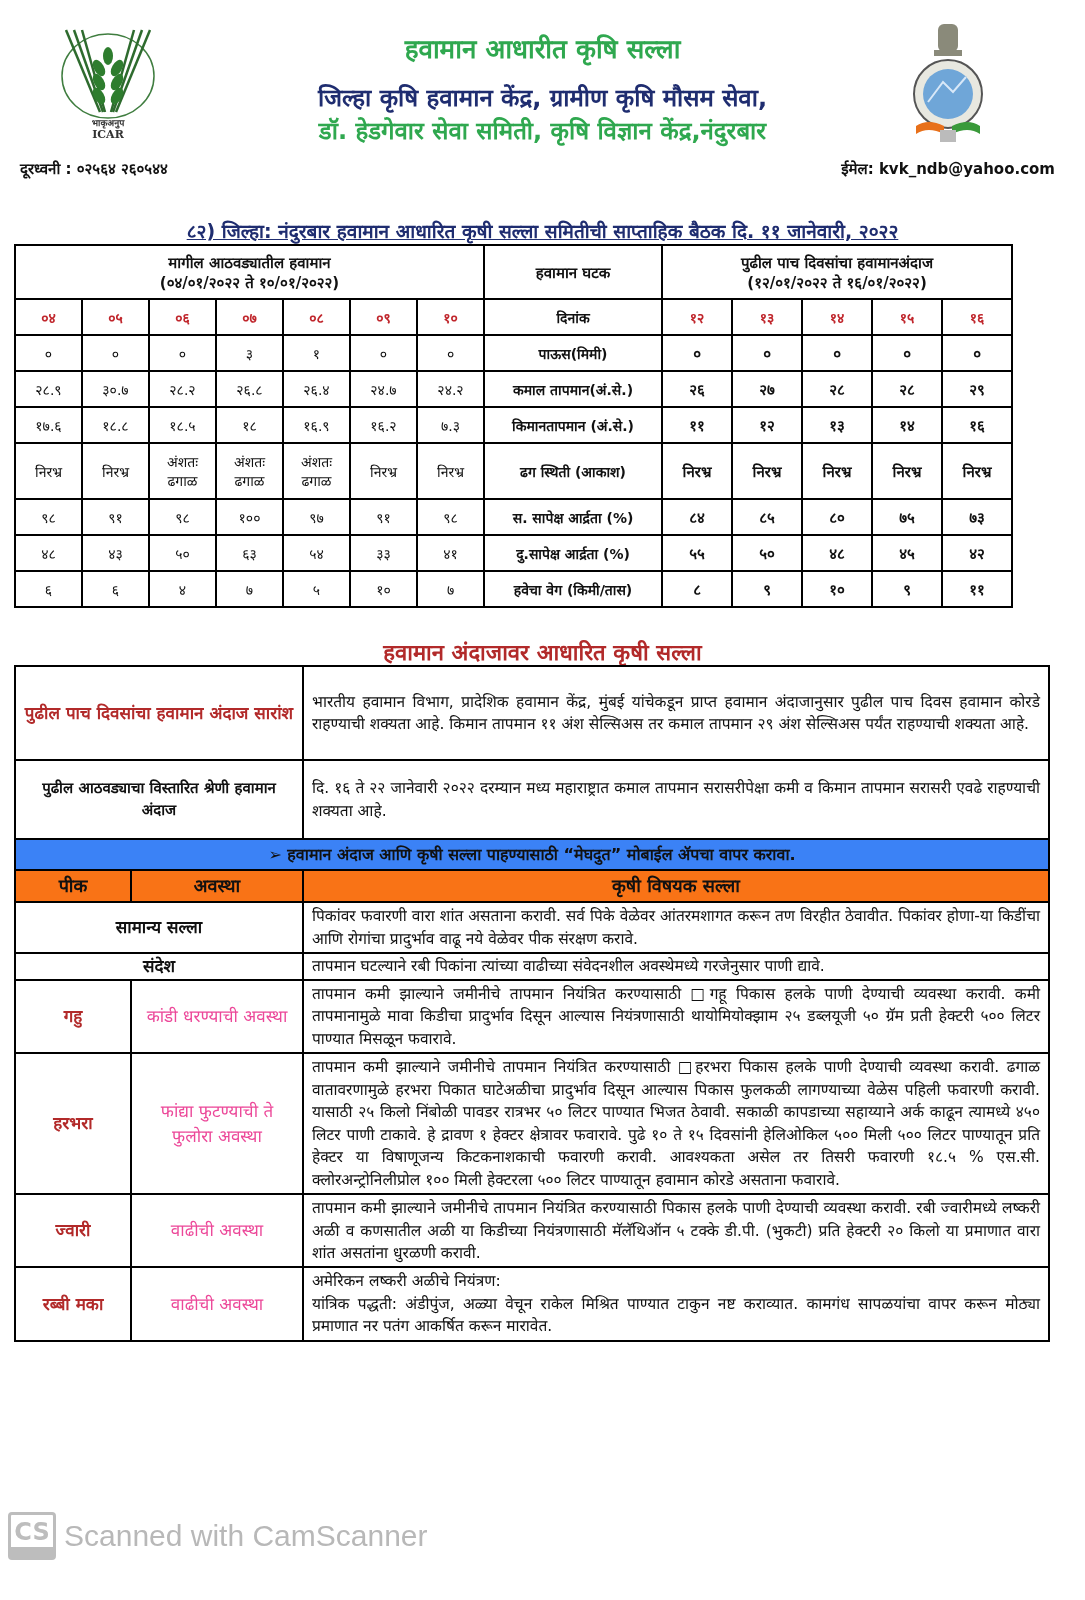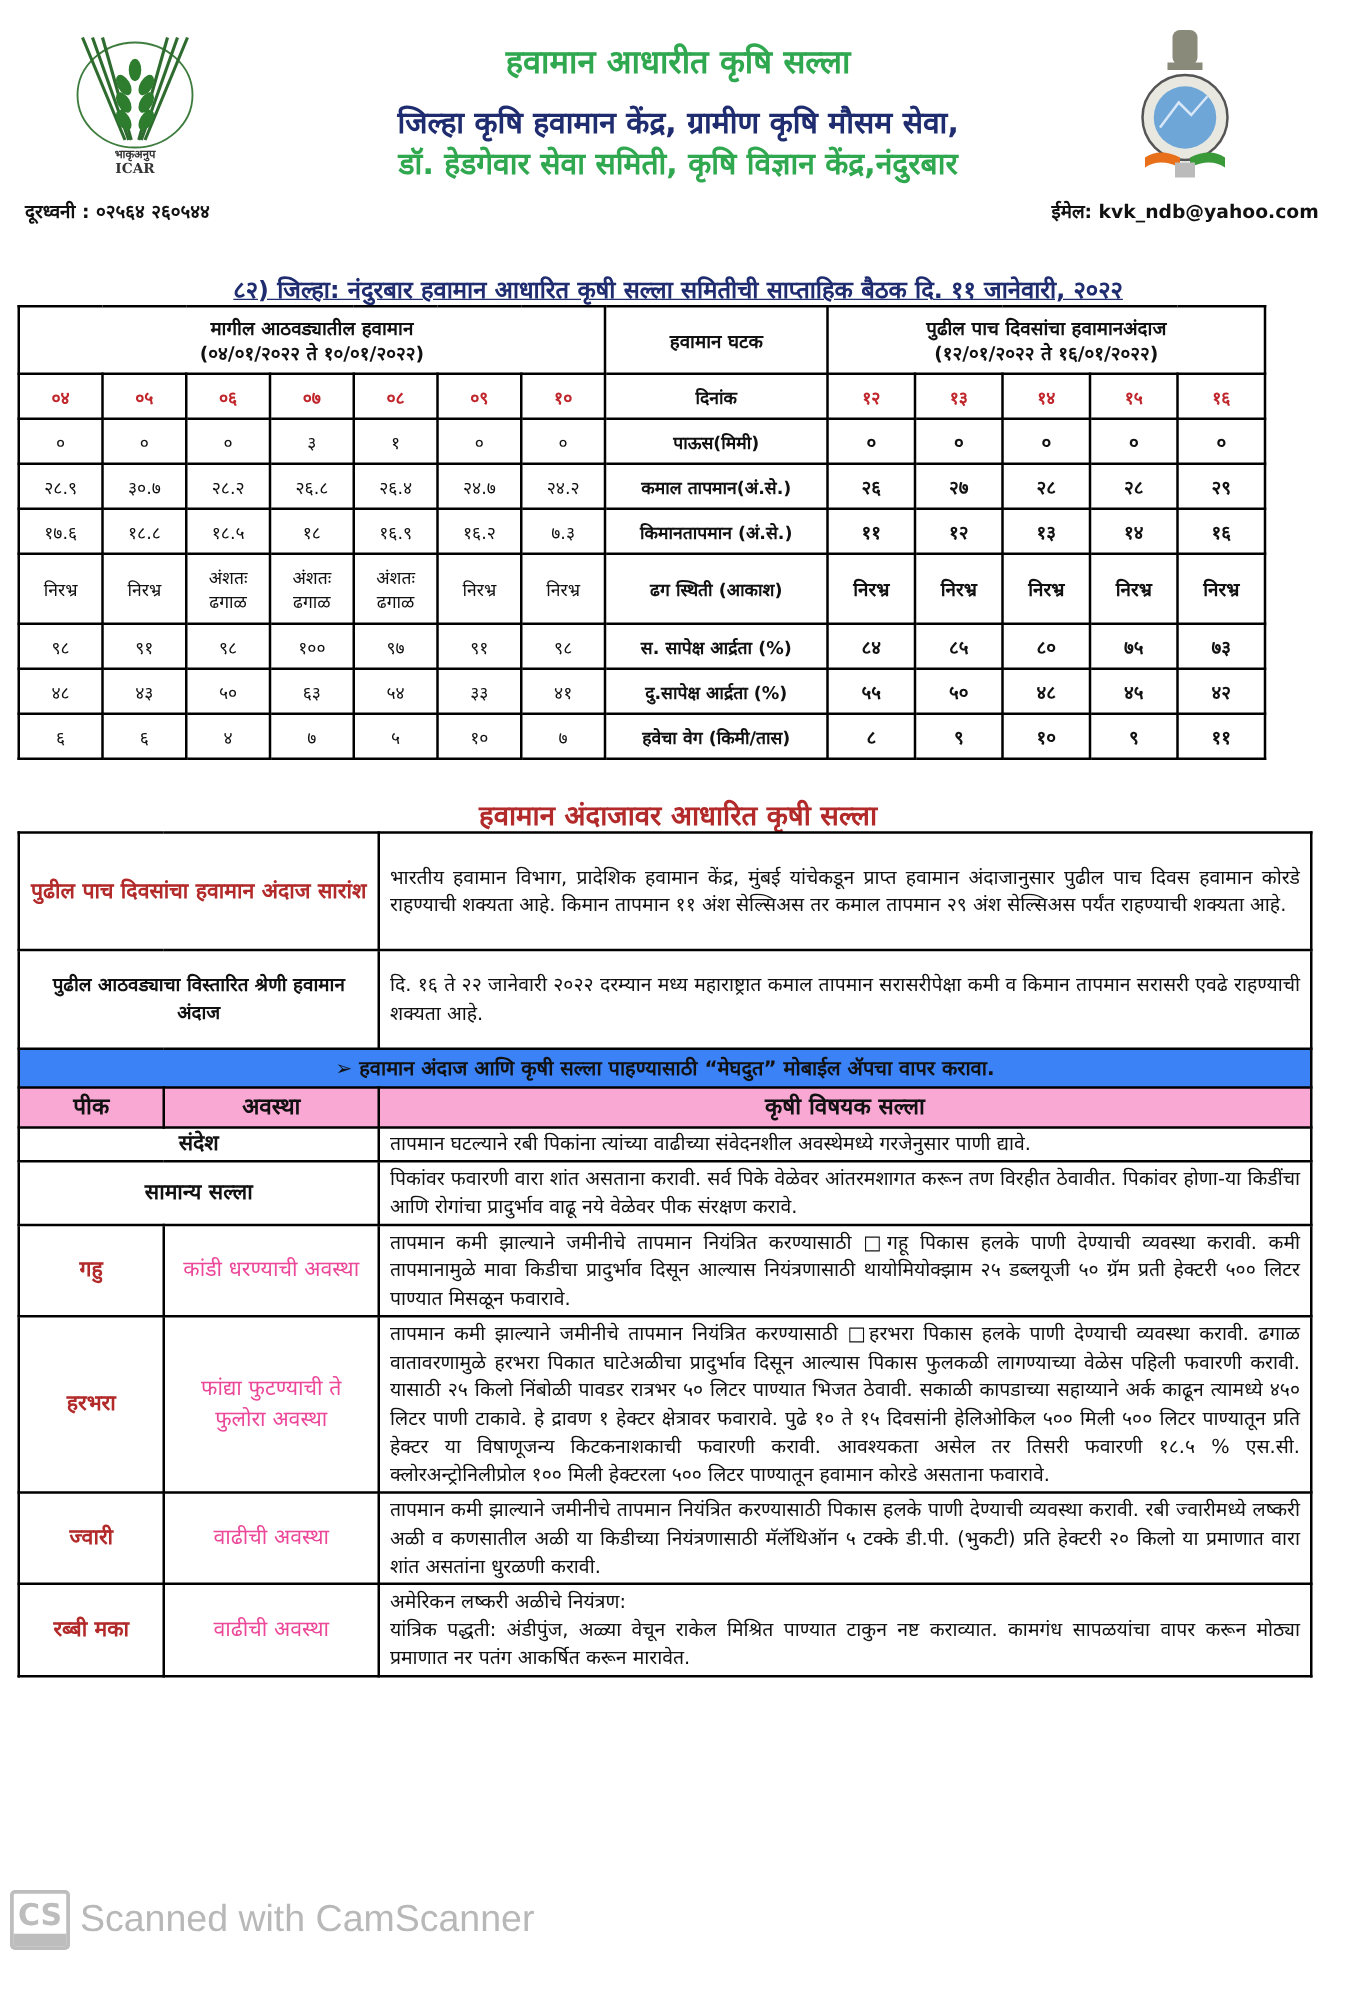--- a/index.html
+++ b/index.html
@@ -34,21 +34,21 @@
   .adv-title {
     position: absolute; left: 0; right: 0; top: 636px; text-align: center;
     font-size: 22px; font-weight: bold; color: #b22a2a; white-space: nowrap;
   }
   .adv { position: absolute; left: 14px; top: 665px; width: 1034px; font-size: 15.5px; }
   .adv td { border: 2px solid #000; vertical-align: middle; padding: 2px 8px; line-height: 1.45; }
   .adv .lbl { text-align: center; font-weight: bold; }
   .adv .lbl-red { color: #b22a2a; font-size: 17px; border-radius: 12px; }
   .adv .txt { text-align: justify; margin-left: 24px; }
   .banner td { background: #3b82f6; text-align: center; font-weight: bold; font-size: 16px; padding: 3px; }
-  .ghead td { background: #f9a8d4; text-align: center; font-weight: bold; font-size: 18px; padding: 2px; }
+  .ghead td { background: #f97316; text-align: center; font-weight: bold; font-size: 18px; padding: 2px; }
   .crop { color: #b22a2a; font-weight: bold; text-align: center; font-size: 17px; }
   .stage { color: #ec4899; font-weight: normal; text-align: center; font-size: 17px; }
 
   .cs { position: absolute; left: 8px; top: 1512px; display: flex; align-items: center; color: #b8b8b8; }
   .cs-icon { width: 48px; height: 48px; border: 3px solid #bdbdbd; border-radius: 4px; display: flex; align-items: center; justify-content: center; font-weight: bold; font-size: 24px; color: #bdbdbd; position: relative; }
   .cs-icon::after { content: ""; position: absolute; left: 0; right: 0; bottom: 0; height: 10px; background: #bdbdbd; }
   .cs-text { font-family: "Liberation Sans", sans-serif; font-size: 30px; margin-left: 8px; }
 </style>
 </head>
 <body>
@@ -270,26 +270,26 @@
   </tr>
   <tr class="banner">
     <td colspan="3">➢  हवामान अंदाज आणि कृषी सल्ला पाहण्यासाठी “मेघदुत”  मोबाईल ॲपचा वापर करावा.</td>
   </tr>
   <tr class="ghead">
     <td>पीक</td>
     <td>अवस्था</td>
     <td>कृषी विषयक सल्ला</td>
   </tr>
   <tr>
+    <td colspan="2" class="lbl" style="font-size:17px">सामान्य सल्ला</td>
+    <td class="txt">पिकांवर फवारणी वारा शांत असताना करावी. सर्व पिके वेळेवर आंतरमशागत करून तण विरहीत ठेवावीत. पिकांवर होणा-या किडींचा आणि रोगांचा प्रादुर्भाव वाढू नये वेळेवर पीक संरक्षण करावे.</td>
+  </tr>
+  <tr>
     <td colspan="2" class="lbl" style="font-size:17px;padding:0">संदेश</td>
     <td class="txt" style="padding:0 8px">तापमान घटल्याने रबी पिकांना त्यांच्या वाढीच्या संवेदनशील अवस्थेमध्ये गरजेनुसार पाणी द्यावे.</td>
-  </tr>
-  <tr>
-    <td colspan="2" class="lbl" style="font-size:17px">सामान्य सल्ला</td>
-    <td class="txt">पिकांवर फवारणी वारा शांत असताना करावी. सर्व पिके वेळेवर आंतरमशागत करून तण विरहीत ठेवावीत. पिकांवर होणा-या किडींचा आणि रोगांचा प्रादुर्भाव वाढू नये वेळेवर पीक संरक्षण करावे.</td>
   </tr>
   </tbody>
     <tbody id="crop-body">
       <tr>
         <td class="crop">गहु</td>
         <td class="stage">कांडी धरण्याची अवस्था</td>
         <td class="txt">तापमान कमी झाल्याने जमीनीचे तापमान नियंत्रित करण्यासाठी □गहू पिकास हलके पाणी देण्याची व्यवस्था करावी. कमी तापमानामुळे मावा किडीचा प्रादुर्भाव दिसून आल्यास  नियंत्रणासाठी थायोमियोक्झाम २५ डब्लयूजी ५० ग्रॅम प्रती हेक्टरी ५०० लिटर पाण्यात मिसळून फवारावे.</td>
       </tr>
       <tr>
         <td class="crop">हरभरा</td>

